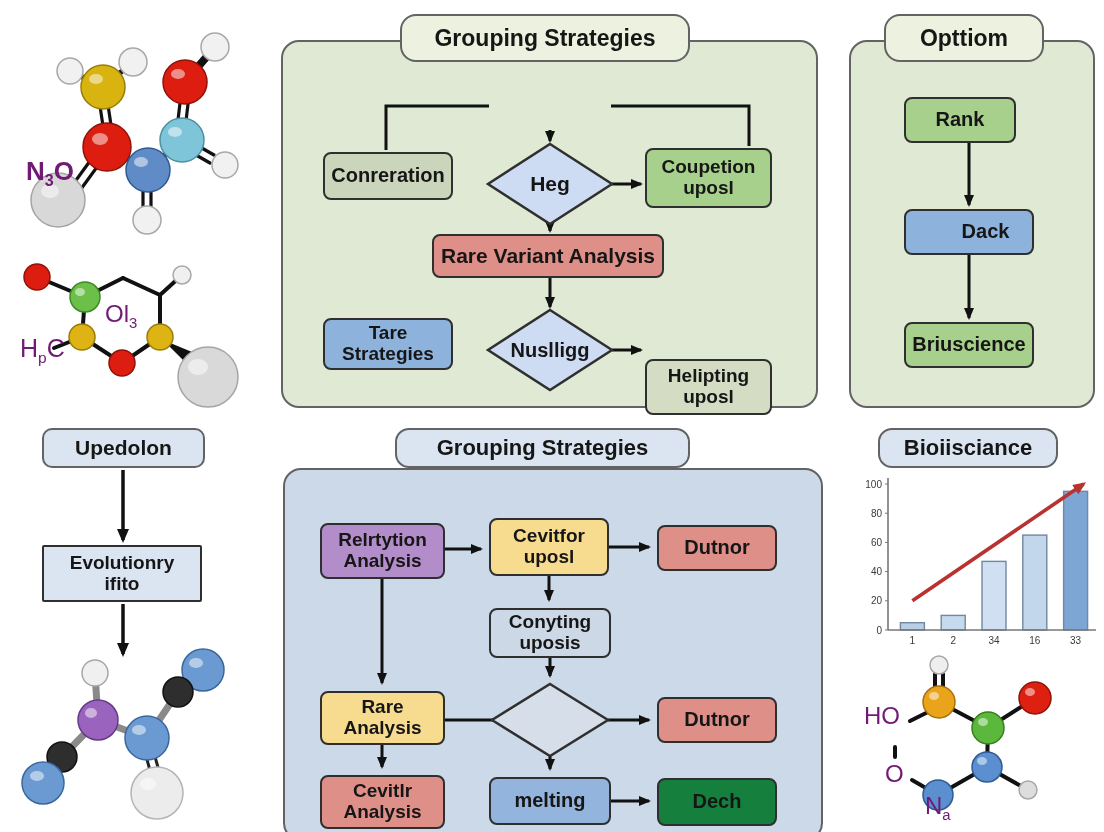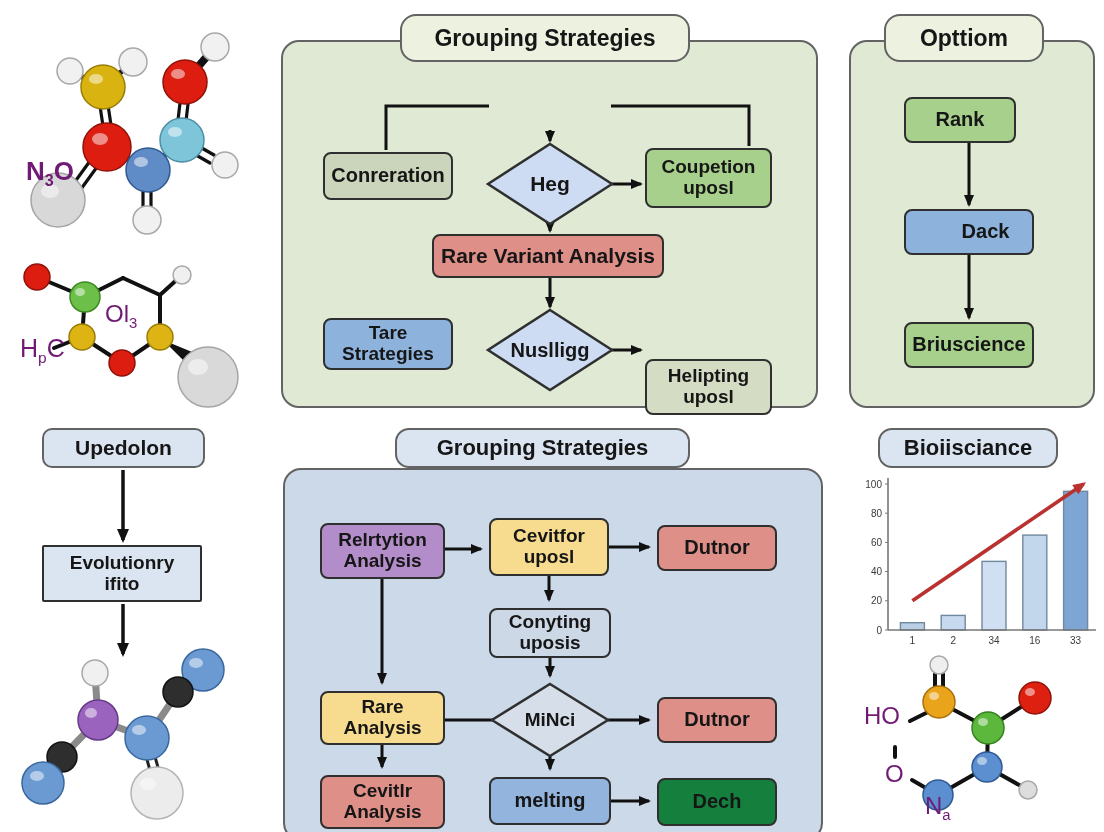--- a/index.html
+++ b/index.html
@@ -298,21 +298,20 @@
         <span>Dutnor</span>
       </div>
     <div class="node fs19" style="left: 204px; top: 138px; width: 122px; height: 50px; background: rgb(204, 216, 230);">
         <span>Conyting</span>
         <span>uposis</span>
       </div>
     <div class="node fs19" style="left: 35px; top: 221px; width: 125px; height: 54px; background: rgb(247, 220, 143);">
         <span>Rare</span>
         <span>Analysis</span>
       </div>
-    <div class="dlabel fs19" style="left:207px;top:230px;width:116px;height:40px;">MiNci</div>
     <div class="node fs20" style="left: 372px; top: 227px; width: 120px; height: 46px; background: rgb(222, 143, 136);">
         <span>Dutnor</span>
       </div>
     <div class="node fs19" style="left: 35px; top: 305px; width: 125px; height: 54px; background: rgb(222, 143, 136);">
         <span>Cevitlr</span>
         <span>Analysis</span>
       </div>
     <div class="node fs20" style="left: 204px; top: 307px; width: 122px; height: 48px; background: rgb(147, 181, 221);">
         <span>melting</span>
       </div>

